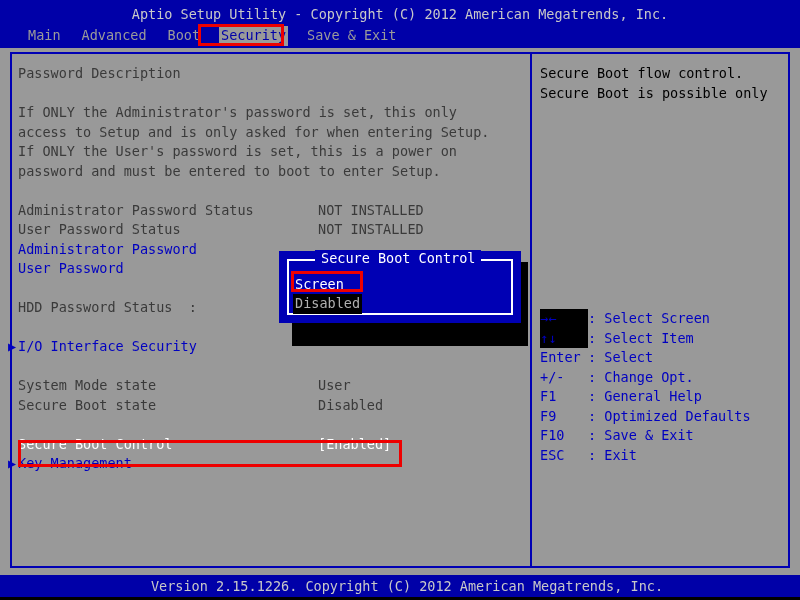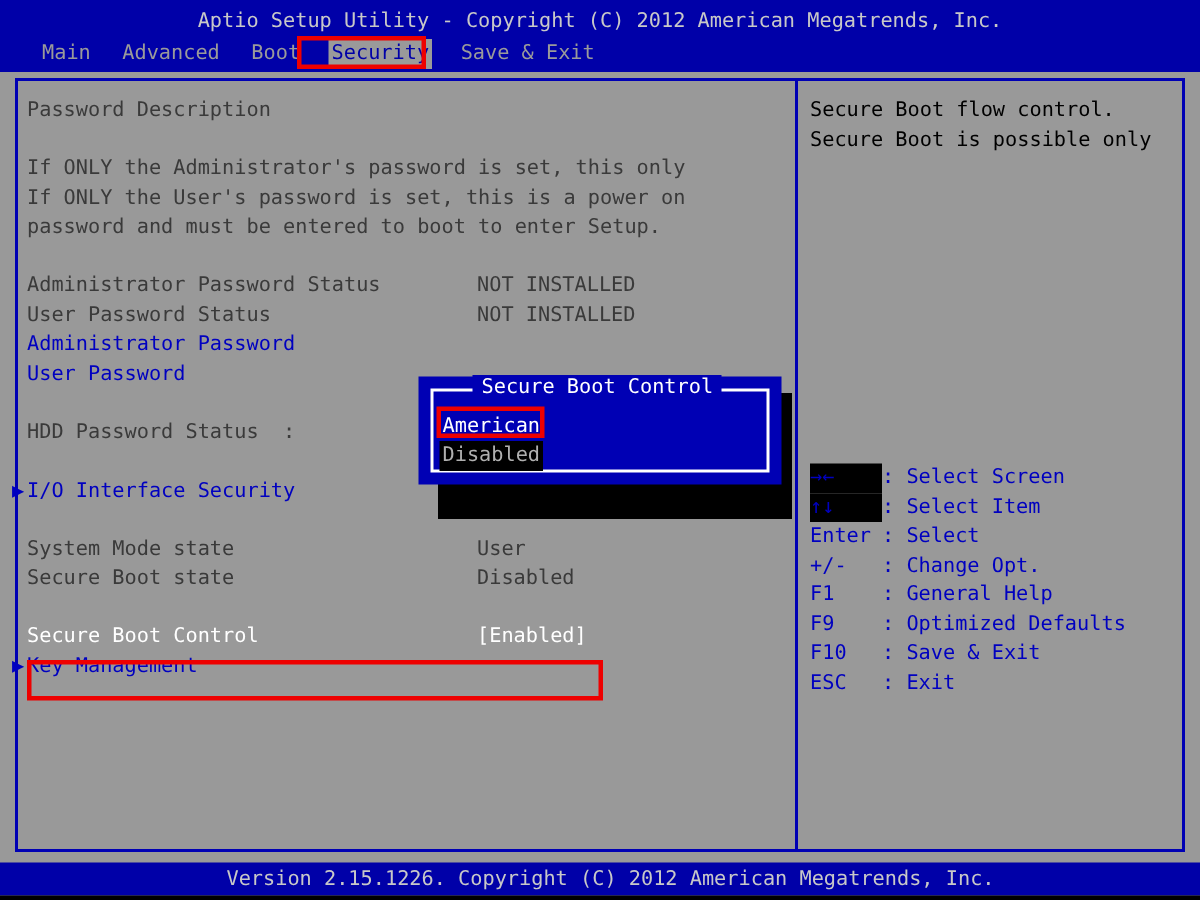--- a/index.html
+++ b/index.html
@@ -223,20 +223,21 @@
   </div>
 
   <div class="frame"></div>
   <div class="divider"></div>
 
   <div class="leftpane">
     <div class="row">Password Description</div>
     <div class="row blank"> </div>
     <div id="desc-block">
         <div class="row">If ONLY the Administrator's password is set, this only</div>
+        <div class="row">access to Setup and is only asked for when entering Setup.</div>
         <div class="row">If ONLY the User's password is set, this is a power on</div>
         <div class="row">password and must be entered to boot to enter Setup.</div>
       </div>
     <div class="row blank"> </div>
     <div id="item-block">
         <div class="row"><span class="lbl">Administrator Password Status</span><span class="val">NOT INSTALLED</span></div>
         <div class="row"><span class="lbl">User Password Status</span><span class="val">NOT INSTALLED</span></div>
         <div class="row blue"><span class="lbl">Administrator Password</span></div>
         <div class="row blue"><span class="lbl">User Password</span></div>
         <div class="row blank"><span class="lbl"> </span></div>
@@ -266,21 +267,21 @@
         <div class="lrow"><span class="key">F9</span><span>: Optimized Defaults</span></div>
         <div class="lrow"><span class="key">F10</span><span>: Save &amp; Exit</span></div>
         <div class="lrow"><span class="key">ESC</span><span>: Exit</span></div>
       </div>
   </div>
 
   <div class="dlg-shadow"></div>
   <div class="dialog">
     <div class="dlg-border"></div>
     <div class="dlg-title">Secure Boot Control</div>
-    <div class="dlg-opt on">American</div>
+    <div class="dlg-opt on">Screen</div>
     <div class="dlg-opt off">Disabled</div>
   </div>
 
   <div class="anno" id="anno-security"></div>
   <div class="anno" id="anno-enabled"></div>
   <div class="anno" id="anno-sbc"></div>
 
   <div class="botbar">
     <span>Version 2.15.1226. Copyright (C) 2012 American Megatrends, Inc.</span>
   </div>

